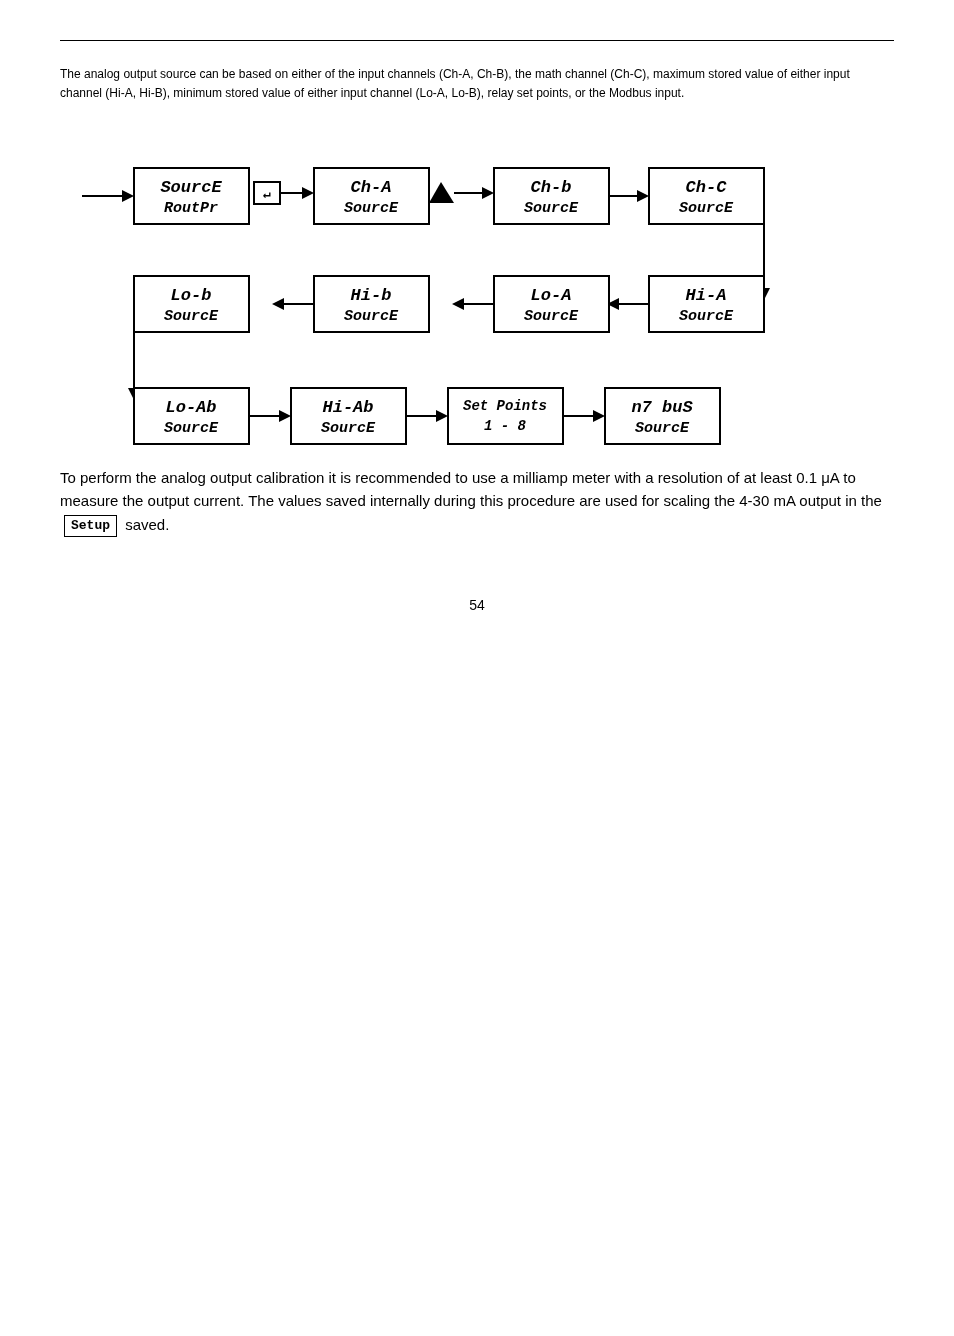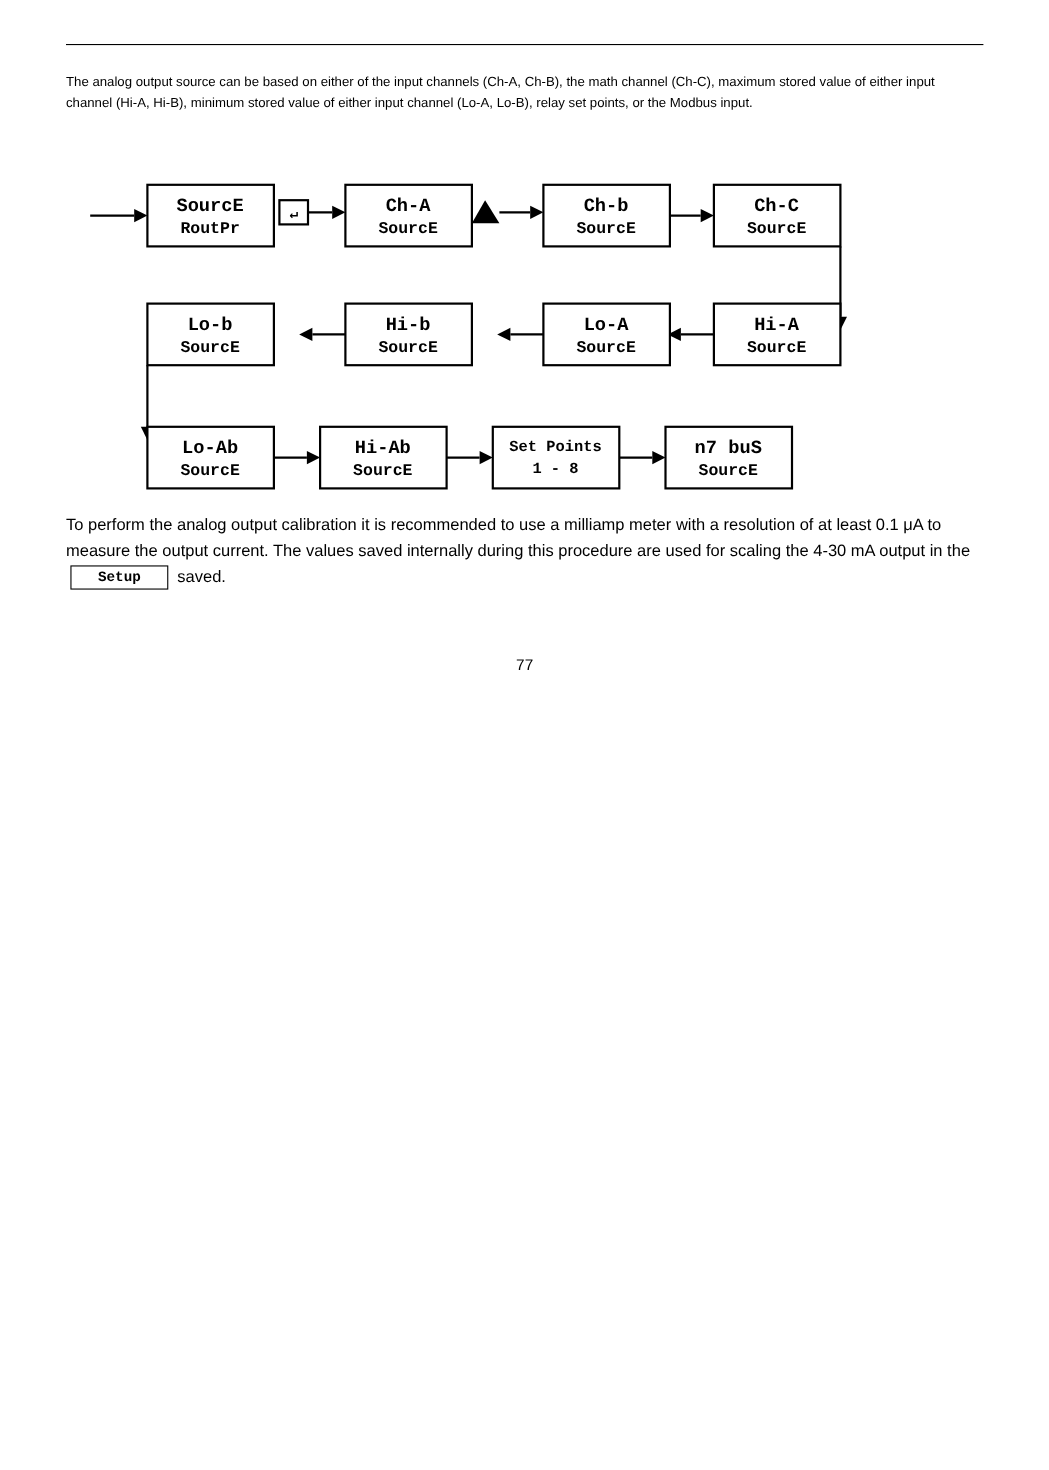--- a/index.html
+++ b/index.html
@@ -24,39 +24,40 @@
       line-height: 1.55;
       margin-bottom: 44px;
     }
 
     
     .diagram-svg-wrapper {
       position: relative;
       width: 810px;
       height: 320px;
       margin: 0 auto;
+      font-style: italic;
     }
 
     .outro-text {
       font-size: 15px;
       line-height: 1.55;
       margin-bottom: 20px;
     }
 
     .page-number {
       text-align: center;
       font-size: 14px;
       margin-top: 60px;
     }
 
     
     .word-box {
       display: inline-block;
       border: 1.5px solid #000;
-      padding: 0 24px;
+      padding: 0 6px;
       font-size: 13px;
       font-family: 'Courier New', monospace;
       font-weight: bold;
       vertical-align: middle;
       margin: 0 4px;
     }
   </style>
 </head>
 <body>
 
@@ -156,13 +157,13 @@
 
   </svg>
 </div>
 
 <p class="outro-text">
   <span>To perform the analog output calibration it is recommended to use a milliamp meter with a resolution of at least 0.1 μA to measure the output current. The values saved internally during this procedure are used for scaling the 4-30 mA output in the</span>
   <span class="word-box">Setup</span>
   <span>saved.</span>
 </p>
 
-<div class="page-number">77</div>
+<div class="page-number">54</div>
 
 </body></html>

